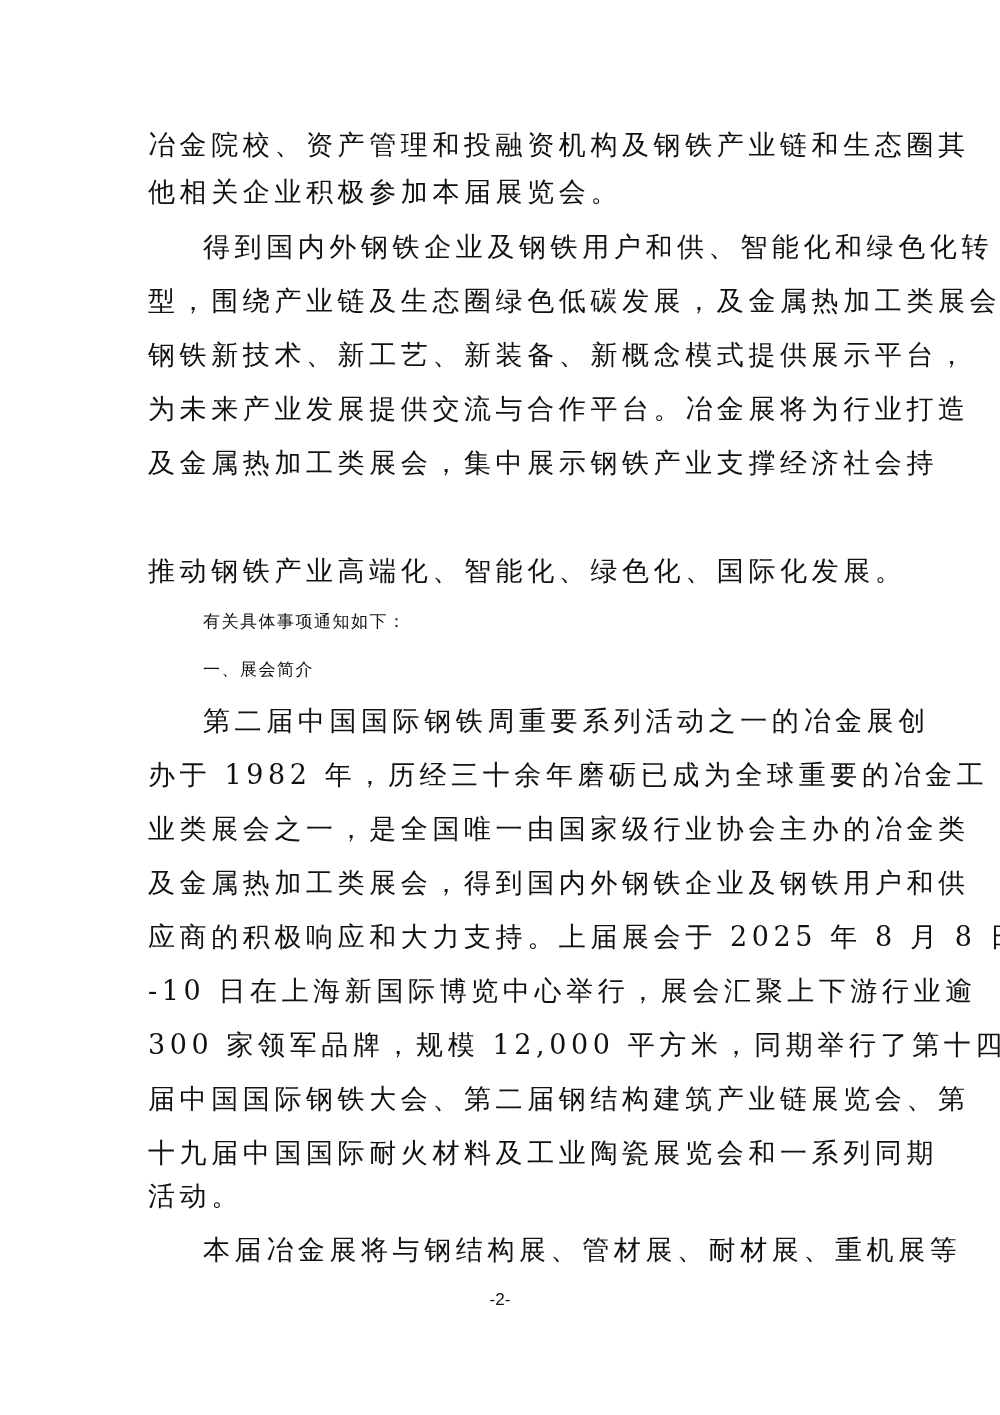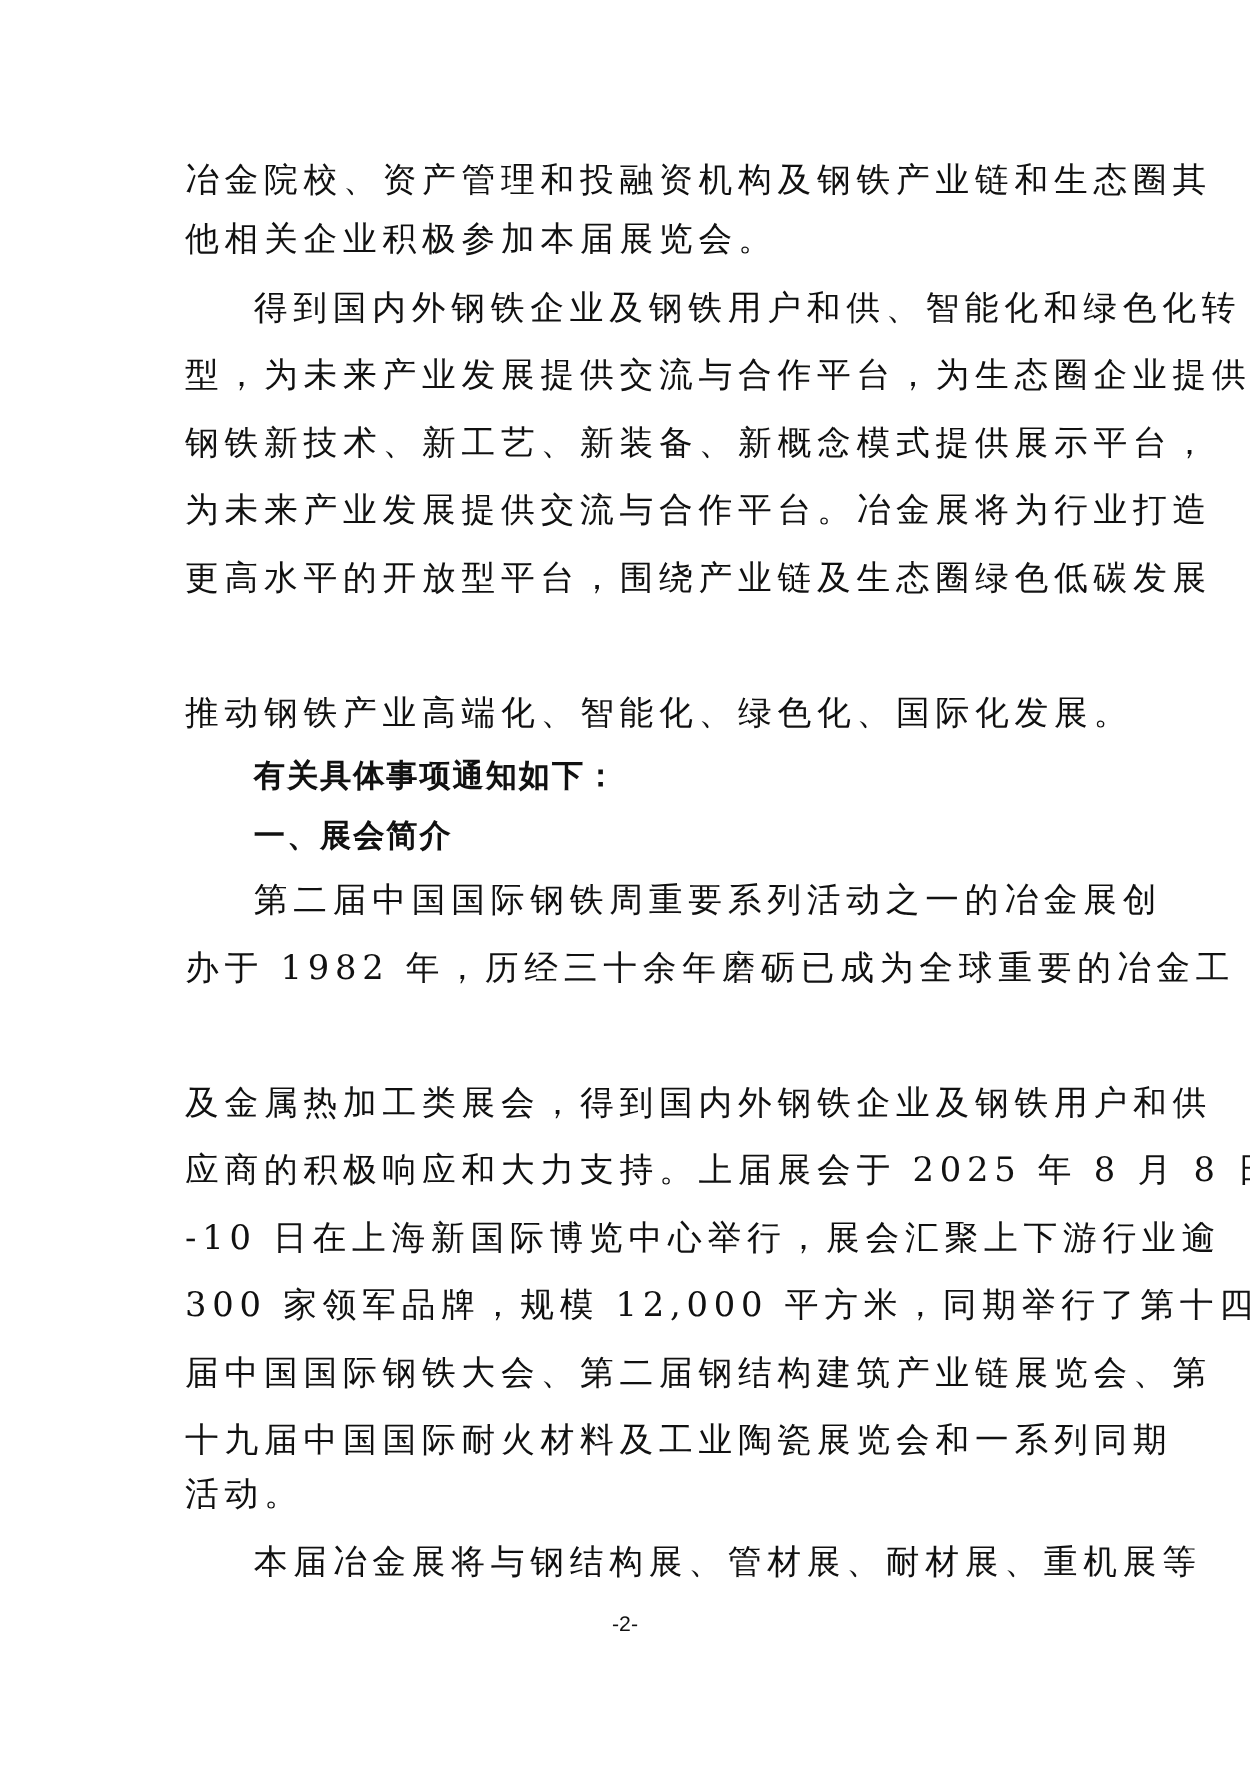--- a/index.html
+++ b/index.html
@@ -13,53 +13,54 @@
     font-size: 27px;
     color: #111;
     letter-spacing: 4.6px;
     white-space: nowrap;
     line-height: 34px;
     height: 34px;
   }
   .indent { left: 203px; }
   .bold {
     font-family: "DejaVu Sans", "Liberation Sans", sans-serif;
-    font-weight: bold;
+    font-weight: normal;
     letter-spacing: 1.5px;
-    font-size: 25px;
+    font-size: 17px;
   }
   .pagenum {
     position: absolute;
     top: 1290px;
     left: 0; width: 1000px;
     text-align: center;
     font-family: "Liberation Sans", "DejaVu Sans", sans-serif;
     font-size: 17px;
     color: #111;
   }
 </style>
 </head>
 <body>
 
 <div class="page">
   <div class="line" style="top:128px">冶金院校、资产管理和投融资机构及钢铁产业链和生态圈其</div>
   <div class="line" style="top:175px">他相关企业积极参加本届展览会。</div>
 
   <div class="line indent" style="top:230px">得到国内外钢铁企业及钢铁用户和供、智能化和绿色化转</div>
-  <div class="line" style="top:284px">型，为未来产业发展提供交流与合作平台，为生态圈企业提供</div>
+  <div class="line" style="top:284px">型，围绕产业链及生态圈绿色低碳发展，及金属热加工类展会</div>
   <div class="line" style="top:338px">钢铁新技术、新工艺、新装备、新概念模式提供展示平台，</div>
   <div class="line" style="top:392px">为未来产业发展提供交流与合作平台。冶金展将为行业打造</div>
-  <div class="line" style="top:446px">更高水平的开放型平台，围绕产业链及生态圈绿色低碳发展</div>
+  <div class="line" style="top:446px">及金属热加工类展会，集中展示钢铁产业支撑经济社会持</div>
   <div class="line" style="top:554px">推动钢铁产业高端化、智能化、绿色化、国际化发展。</div>
 
   <div class="line indent bold" style="top:604px">有关具体事项通知如下：</div>
   <div class="line indent bold" style="top:652px">一、展会简介</div>
 
   <div class="line indent" style="top:704px">第二届中国国际钢铁周重要系列活动之一的冶金展创</div>
   <div class="line" style="top:758px">办于 1982 年，历经三十余年磨砺已成为全球重要的冶金工</div>
+  <div class="line" style="top:812px">业类展会之一，是全国唯一由国家级行业协会主办的冶金类</div>
   <div class="line" style="top:866px">及金属热加工类展会，得到国内外钢铁企业及钢铁用户和供</div>
   <div class="line" style="top:920px">应商的积极响应和大力支持。上届展会于 2025 年 8 月 8 日</div>
   <div class="line" style="top:974px">-10 日在上海新国际博览中心举行，展会汇聚上下游行业逾</div>
   <div class="line" style="top:1028px">300 家领军品牌，规模 12,000 平方米，同期举行了第十四</div>
   <div class="line" style="top:1082px">届中国国际钢铁大会、第二届钢结构建筑产业链展览会、第</div>
   <div class="line" style="top:1136px">十九届中国国际耐火材料及工业陶瓷展览会和一系列同期</div>
   <div class="line indent" style="top:1233px">本届冶金展将与钢结构展、管材展、耐材展、重机展等</div>
 
   <div class="line" style="top:1179px">活动。</div>
 

